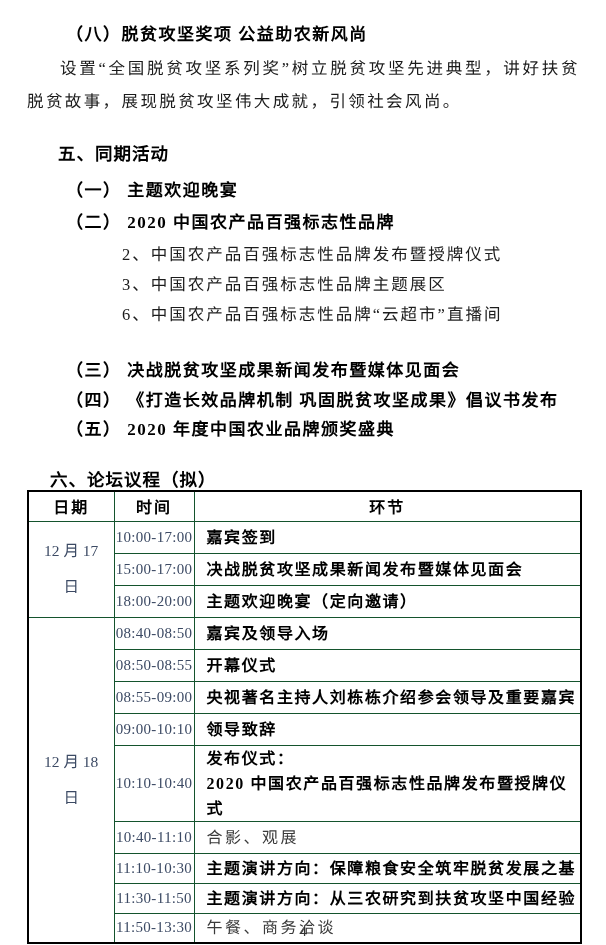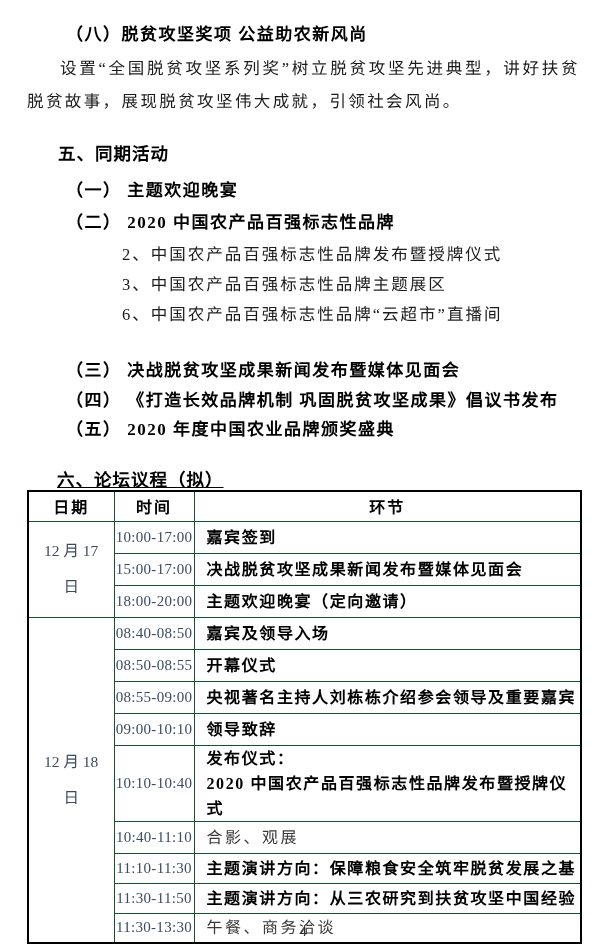--- a/index.html
+++ b/index.html
@@ -51,21 +51,21 @@
   .sublist { top: 240px; left: 122px; }
   .sublist .subitem {
     font-size: 16.5px;
     letter-spacing: 2px;
     line-height: 30px;
     color: #1c1c1c;
     white-space: nowrap;
   }
 
   
-  .h6 { top: 466px; left: 57px; text-decoration: underline; }
+  .h6 { top: 466px; left: 50px; }
   table.agenda {
     position: absolute;
     top: 490px; left: 27px;
     width: 553px;
     border-collapse: collapse;
     table-layout: fixed;
   }
   .agenda col.c-date { width: 86px; }
   .agenda col.c-time { width: 80px; }
   .agenda col.c-act  { width: 387px; }
@@ -187,27 +187,27 @@
   <tr class="r-tall">
     <td class="cell-time">10:10-10:40</td>
     <td class="cell-act b">发布仪式：
 2020 中国农产品百强标志性品牌发布暨授牌仪式</td>
   </tr>
   <tr class="r">
     <td class="cell-time">10:40-11:10</td>
     <td class="cell-act n">合影、观展</td>
   </tr>
   <tr class="r-short">
-    <td class="cell-time">11:10-11:30</td>
+    <td class="cell-time">11:10-10:30</td>
     <td class="cell-act b">主题演讲方向：保障粮食安全筑牢脱贫发展之基</td>
   </tr>
   <tr class="r-short">
     <td class="cell-time">11:30-11:50</td>
     <td class="cell-act b">主题演讲方向：从三农研究到扶贫攻坚中国经验</td>
   </tr>
   <tr class="r-short">
-    <td class="cell-time">11:30-13:30</td>
+    <td class="cell-time">11:50-13:30</td>
     <td class="cell-act n">午餐、商务洽谈</td>
   </tr>
 </tbody>
   </table>
 
 <div class="abs pagenum">4</div>
 
 </body></html>

